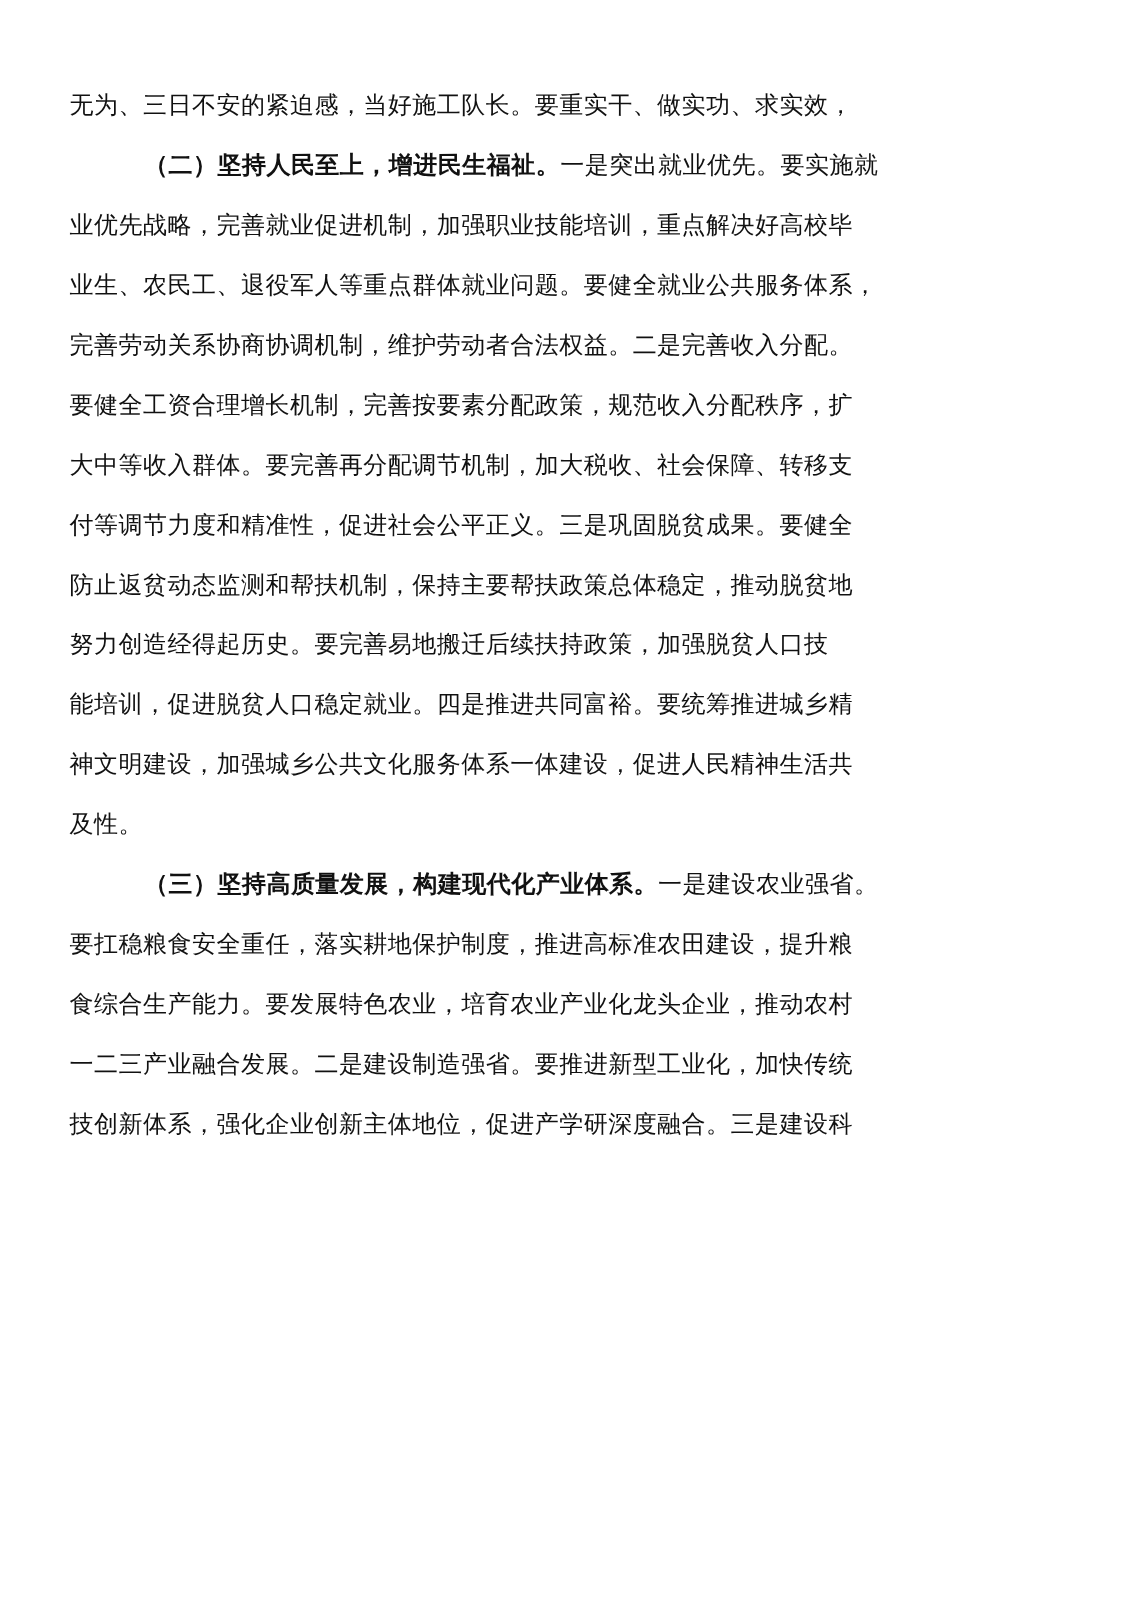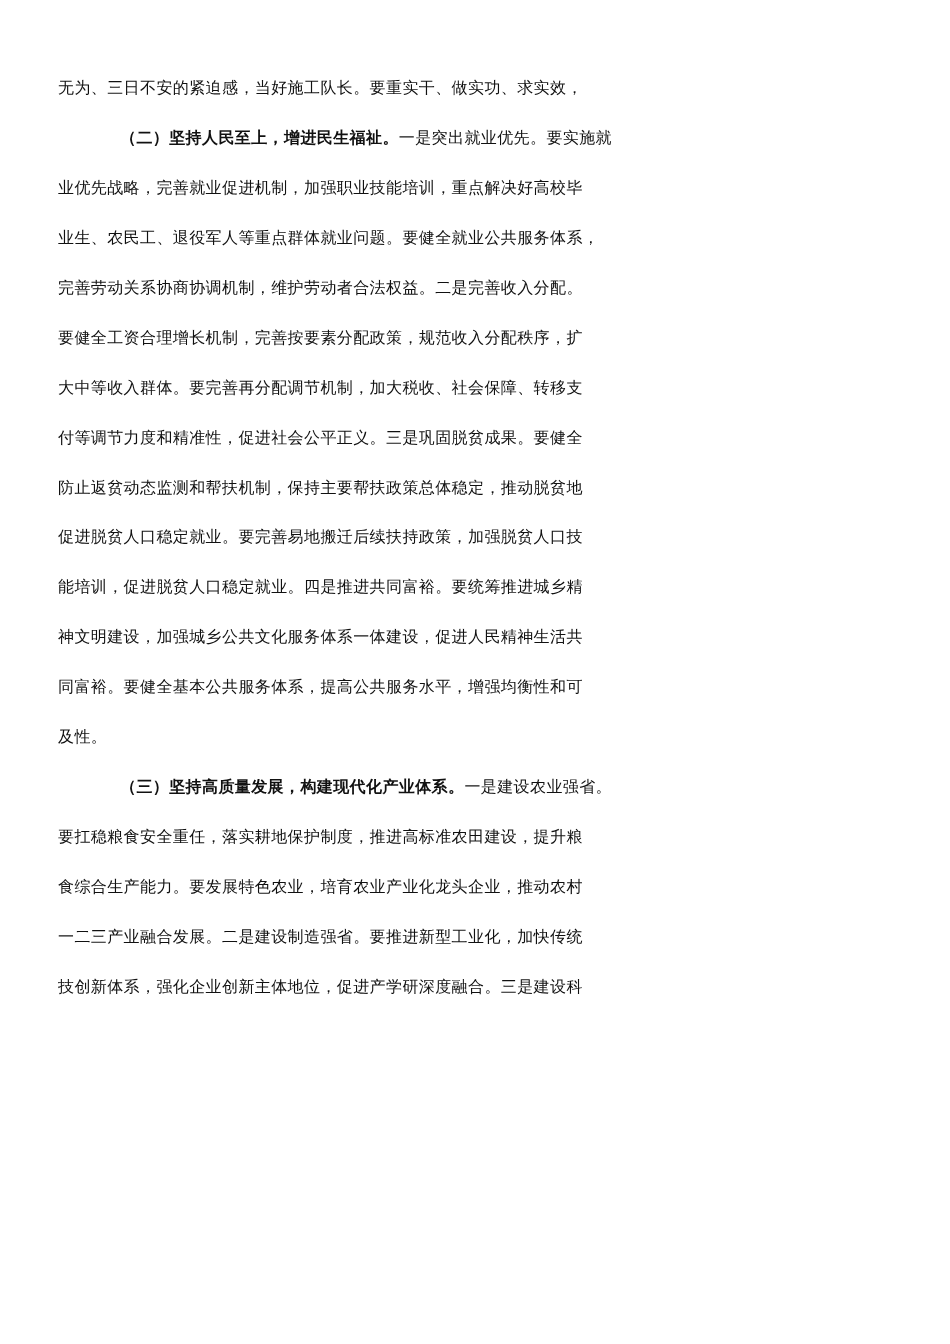--- a/index.html
+++ b/index.html
@@ -17,21 +17,21 @@
   }
   .page {
     position: absolute;
     left: 58px;
     top: 63px;
     width: 840px;
   }
   .line {
     height: 49.95px;
     line-height: 49.95px;
-    font-size: 16px;
+    font-size: 20px;
     white-space: nowrap;
     letter-spacing: 0.4px;
   }
   .line.indent {
     padding-left: 62px;
   }
   .heading {
     font-weight: bold;
     text-align: right;
   }
@@ -49,24 +49,23 @@
     <div class="line indent">
       <span class="heading">（二）坚持人民至上，增进民生福祉。</span><span>一是突出就业优先。要实施就</span>
     </div>
     <div class="line">业优先战略，完善就业促进机制，加强职业技能培训，重点解决好高校毕</div>
     <div class="line">业生、农民工、退役军人等重点群体就业问题。要健全就业公共服务体系，</div>
     <div class="line">完善劳动关系协商协调机制，维护劳动者合法权益。二是完善收入分配。</div>
     <div class="line">要健全工资合理增长机制，完善按要素分配政策，规范收入分配秩序，扩</div>
     <div class="line">大中等收入群体。要完善再分配调节机制，加大税收、社会保障、转移支</div>
     <div class="line">付等调节力度和精准性，促进社会公平正义。三是巩固脱贫成果。要健全</div>
     <div class="line">防止返贫动态监测和帮扶机制，保持主要帮扶政策总体稳定，推动脱贫地</div>
-    <div class="line">促进脱贫人口稳定就业。要完善易地搬迁后续扶持政策，加强脱贫人口技</div>
+    <div class="line">努力创造经得起历史。要完善易地搬迁后续扶持政策，加强脱贫人口技</div>
     <div class="line">能培训，促进脱贫人口稳定就业。四是推进共同富裕。要统筹推进城乡精</div>
     <div class="line">神文明建设，加强城乡公共文化服务体系一体建设，促进人民精神生活共</div>
-    <div class="line">同富裕。要健全基本公共服务体系，提高公共服务水平，增强均衡性和可</div>
     <div class="line">及性。</div>
   </div>
 
   <div>
     <div class="line indent">
       <span class="heading">（三）坚持高质量发展，构建现代化产业体系。</span><span>一是建设农业强省。</span>
     </div>
     <div class="line">要扛稳粮食安全重任，落实耕地保护制度，推进高标准农田建设，提升粮</div>
     <div class="line">食综合生产能力。要发展特色农业，培育农业产业化龙头企业，推动农村</div>
     <div class="line">一二三产业融合发展。二是建设制造强省。要推进新型工业化，加快传统</div>

